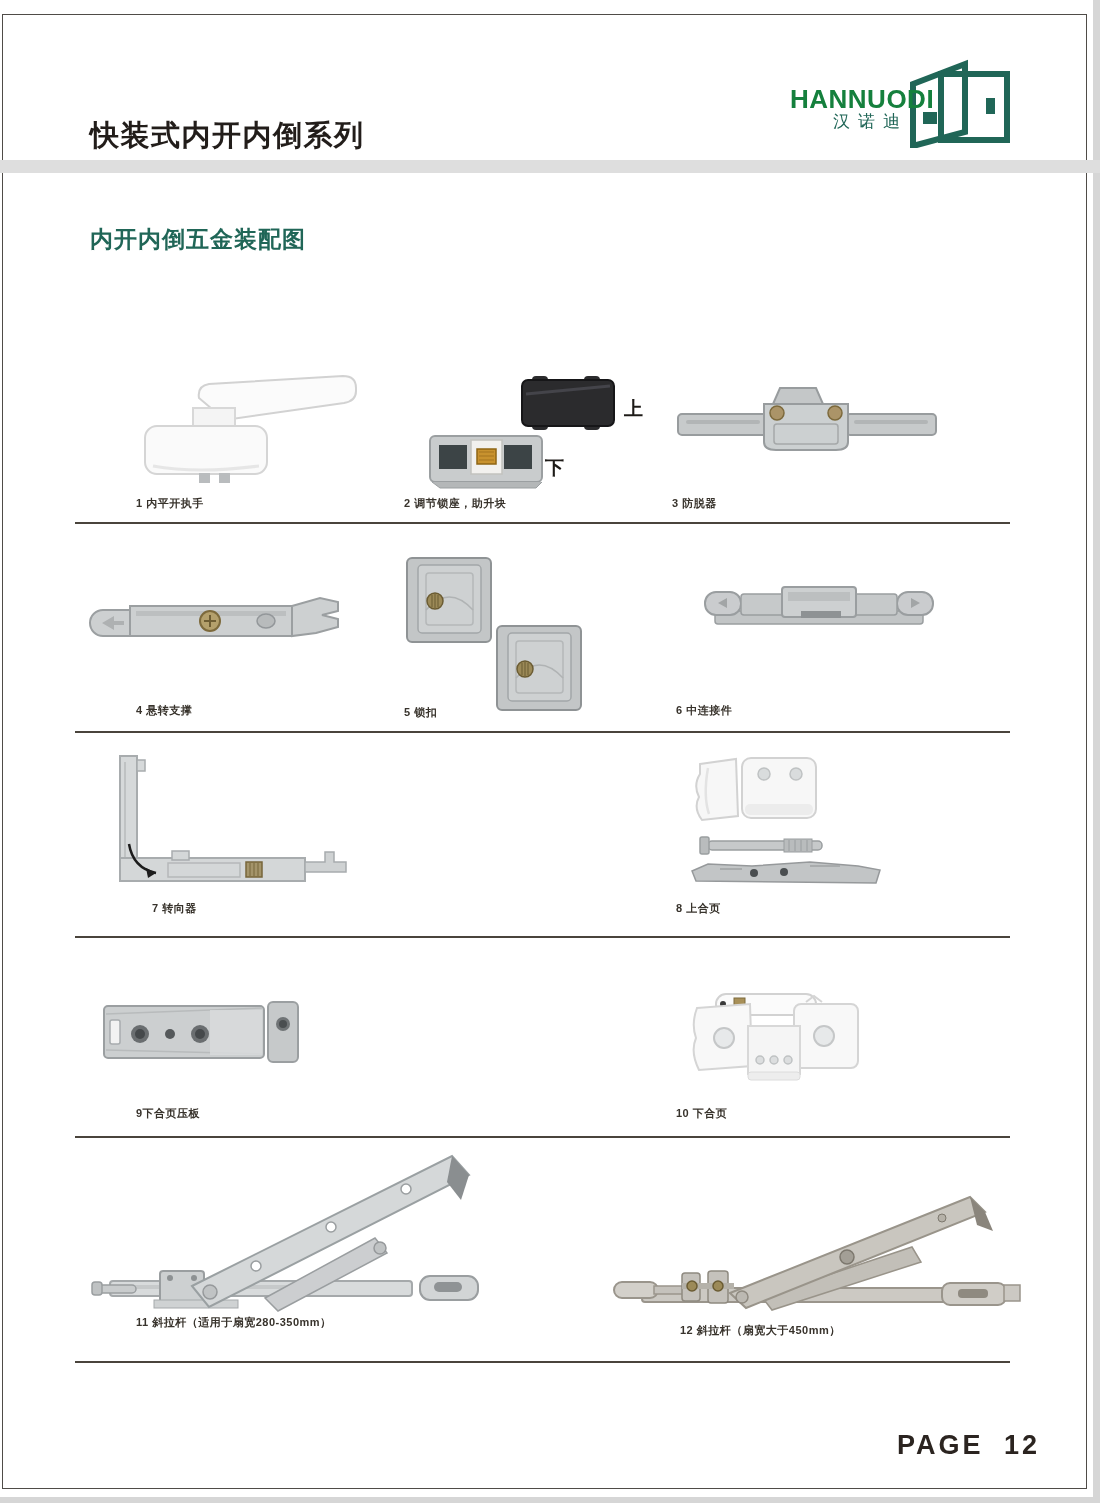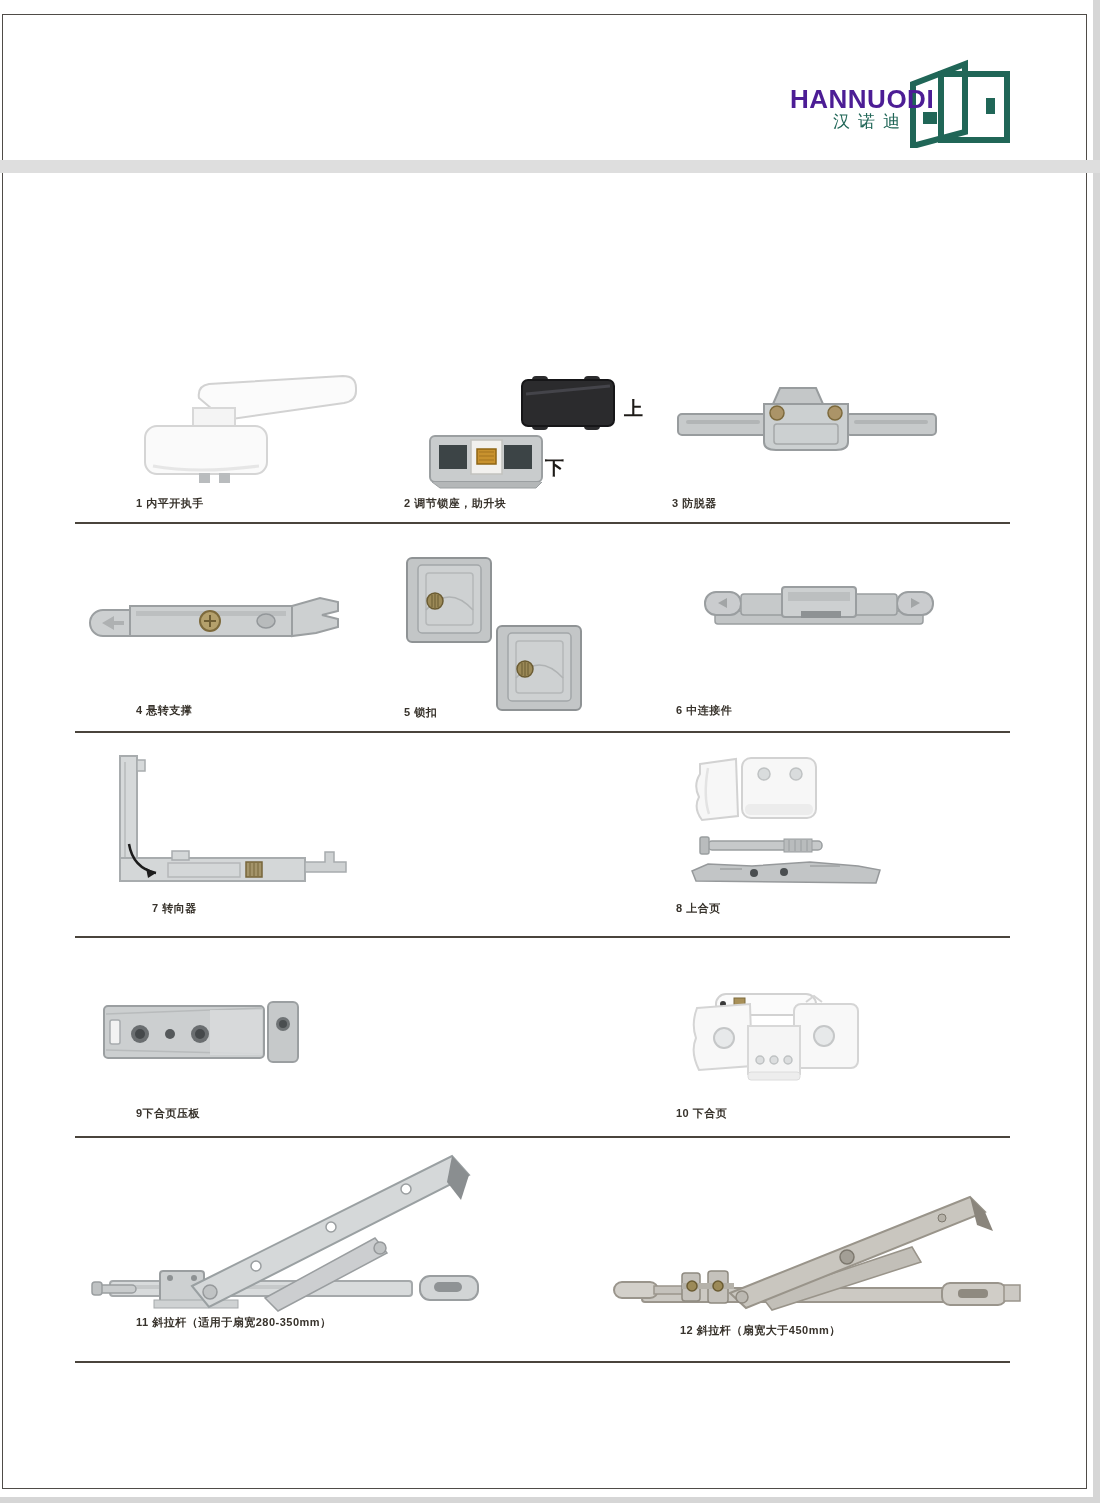--- a/index.html
+++ b/index.html
@@ -6,21 +6,21 @@
   .page{position:relative;width:1100px;height:1503px;background:#ffffff;overflow:hidden;
         font-family:"Liberation Sans","DejaVu Sans",sans-serif;}
   .abs{position:absolute;}
   
   .frame{left:2px;top:14px;width:1083px;height:1473px;border:1px solid #4f4c48;}
   .edge-right{right:0;top:0;width:7px;height:1503px;background:#d6d6d6;}
   .edge-bottom{left:0;bottom:0;width:1100px;height:6px;background:#d6d6d6;}
   .gray-band{left:0;top:160px;width:1100px;height:13px;background:#dedede;}
   
   .page-title{left:90px;top:116px;font-size:29px;font-weight:700;color:#221d1a;letter-spacing:1.5px;}
-  .logo-en{left:790px;top:84px;font-size:26px;font-weight:800;color:#4c1d95;letter-spacing:0.5px;z-index:3;}
+  .logo-en{left:790px;top:84px;font-size:26px;font-weight:800;color:#15803d;letter-spacing:0.5px;z-index:3;}
   .logo-cn{left:833px;top:110px;font-size:17px;font-weight:400;color:#206657;letter-spacing:8px;z-index:3;}
   .logo-icon{left:903px;top:52px;z-index:2;}
   
   .section-title{left:90px;top:224px;font-size:23px;font-weight:700;color:#206657;letter-spacing:1px;}
   
   .sep{left:75px;width:935px;height:2px;background:#4a443c;}
   
   .plabel{font-size:11px;font-weight:700;color:#38332c;letter-spacing:0.5px;white-space:nowrap;}
   .tag{font-size:19px;font-weight:700;color:#1d1a17;}
   
@@ -30,29 +30,31 @@
 </head>
 <body>
 
 <div class="page">
 
   <div class="abs frame"></div>
   <div class="abs edge-right"></div>
   <div class="abs edge-bottom"></div>
   <div class="abs gray-band"></div>
 
+  <div class="abs page-title">快装式内开内倒系列</div>
   <div class="abs logo-en">HANNUODI</div>
   <div class="abs logo-cn">汉诺迪</div>
   <svg class="abs logo-icon" width="112" height="96" viewBox="0 0 112 96">
     <path d="M10,32 L62,12 L62,80 L10,94 Z" fill="none" stroke="#206657" stroke-width="6"></path>
     <path d="M38,22 L104,22 L104,88 L38,88 Z" fill="none" stroke="#206657" stroke-width="6"></path>
     <rect x="83" y="46" width="9" height="16" fill="#206657"></rect>
     <path d="M20,60 h14 v12 h-14 Z" fill="#206657"></path>
   </svg>
 
+  <div class="abs section-title">内开内倒五金装配图</div>
 
   <svg class="abs" style="left:125px;top:368px;" width="240" height="115" viewBox="0 0 240 115">
     <path d="M74,30 Q72,18 84,16 L218,8 Q231,8 231,20 L231,23 Q231,33 219,35 L100,52 Z" fill="#fbfbfb" stroke="#d2d2d2" stroke-width="2"></path>
     <rect x="68" y="40" width="42" height="32" fill="#f4f4f4" stroke="#d8d8d8" stroke-width="2"></rect>
     <rect x="20" y="58" width="122" height="48" rx="12" fill="#fafafa" stroke="#d5d5d5" stroke-width="2"></rect>
     <path d="M28,98 q44,8 106,0" fill="none" stroke="#e6e6e6" stroke-width="3"></path>
     <rect x="74" y="105" width="11" height="10" fill="#b9bcbe"></rect>
     <rect x="94" y="105" width="11" height="10" fill="#b9bcbe"></rect>
   </svg>
   <div class="abs plabel" style="left:136px;top:496px;">1 内平开执手</div>
@@ -250,14 +252,15 @@
     <circle cx="330" cy="53" r="4" fill="#b5b1a8" stroke="#7d786e" stroke-width="1"></circle>
     <circle cx="130" cy="132" r="6" fill="#bcb9b2" stroke="#8f8a80" stroke-width="1.5"></circle>
     <rect x="330" y="118" width="64" height="22" rx="8" fill="#d0cdc7" stroke="#9a958c" stroke-width="2"></rect>
     <rect x="346" y="124" width="30" height="9" rx="4" fill="#8f8a80"></rect>
     <rect x="392" y="120" width="16" height="16" fill="#ccc9c3" stroke="#9a958c" stroke-width="1.5"></rect>
   </svg>
   <div class="abs plabel" style="left:680px;top:1323px;">12 斜拉杆（扇宽大于450mm）</div>
 
   <div class="abs sep" style="top:1361px;"></div>
 
+  <div class="abs page-num">PAGE 12</div>
 
 </div>
 
 </body></html>

